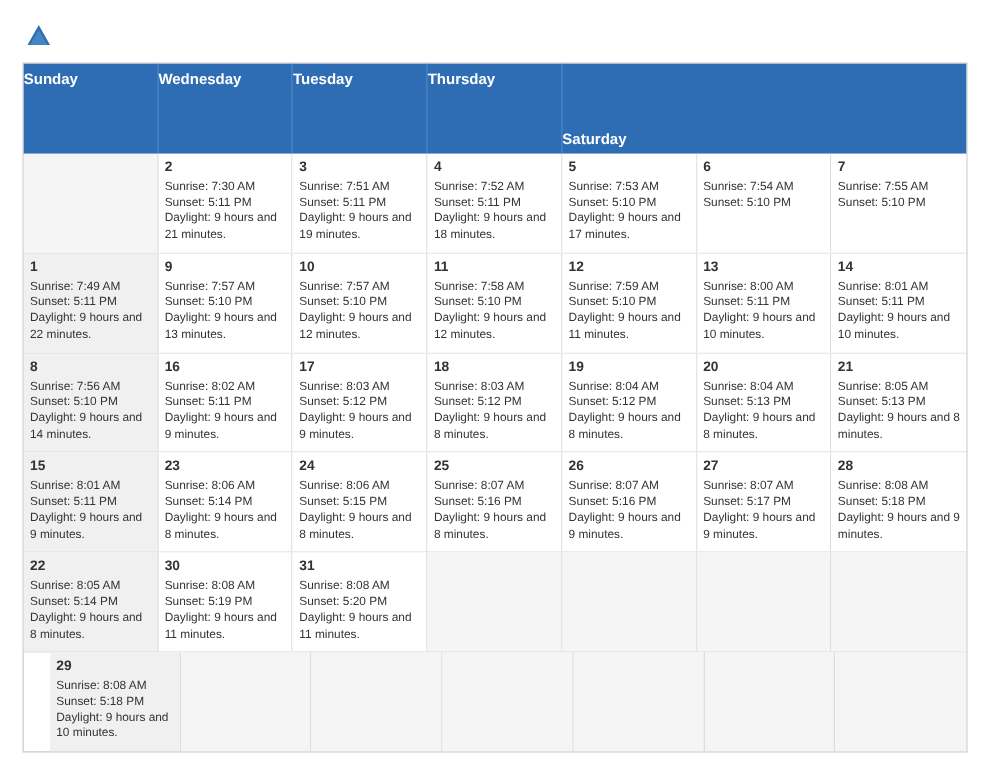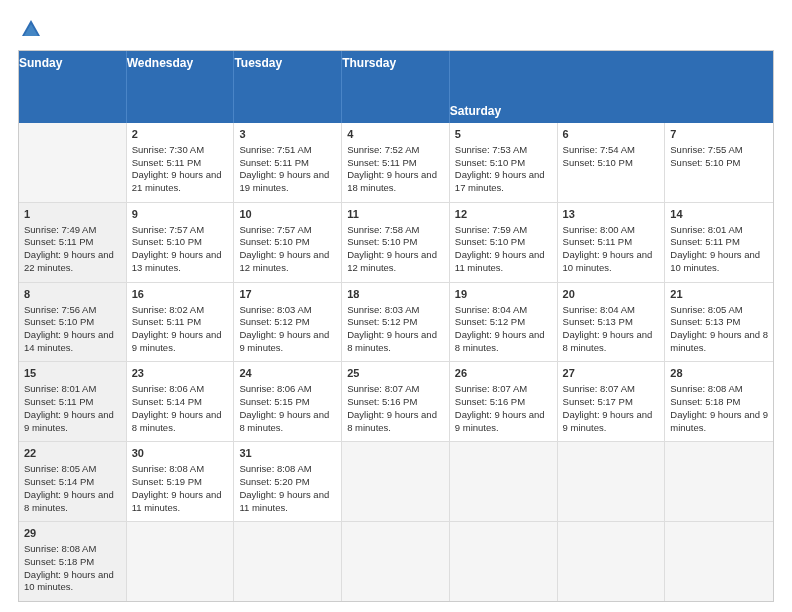--- a/index.html
+++ b/index.html
@@ -78,21 +78,21 @@
       flex: 1;
       display: flex;
       flex-direction: column;
     }
     .cal-week {
       display: grid;
       grid-template-columns: repeat(7, 1fr);
       flex: 1;
       border-bottom: 1px solid #ddd;
     }
-    .cal-week:last-child { border-bottom: none; }
+    .cal-week:last-child { border-bottom: none; margin-left: 21px; }
     .cal-cell {
       padding: 4px 5px 3px 5px;
       border-right: 1px solid #ddd;
       font-size: 9.5px;
       color: #333;
       line-height: 1.35;
       background: #fff;
       vertical-align: top;
     }
     .cal-cell:last-child { border-right: none; }

